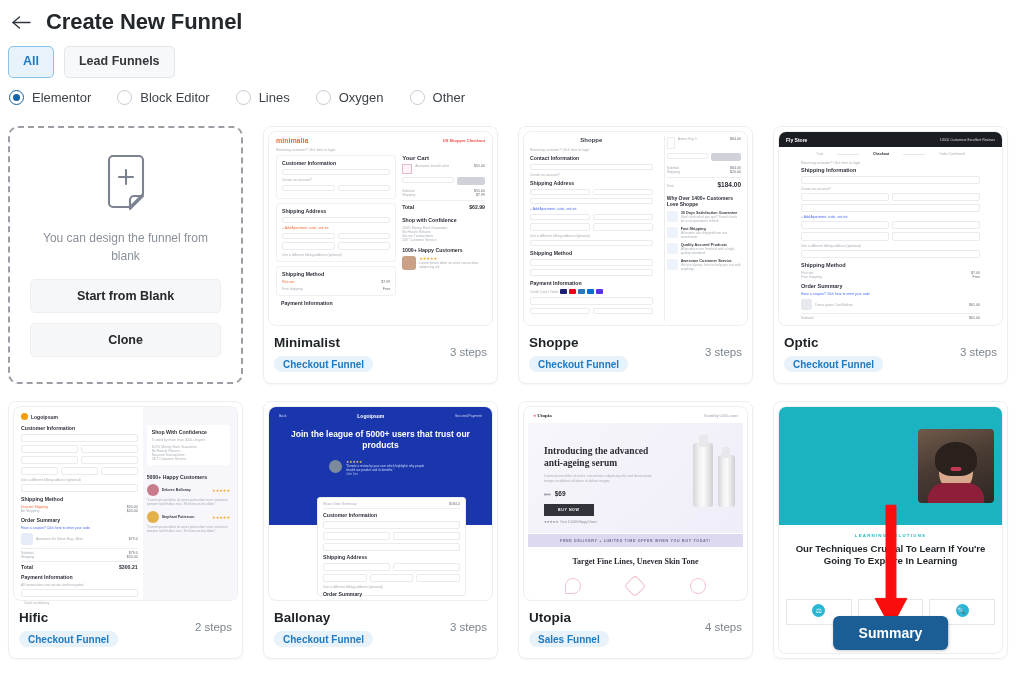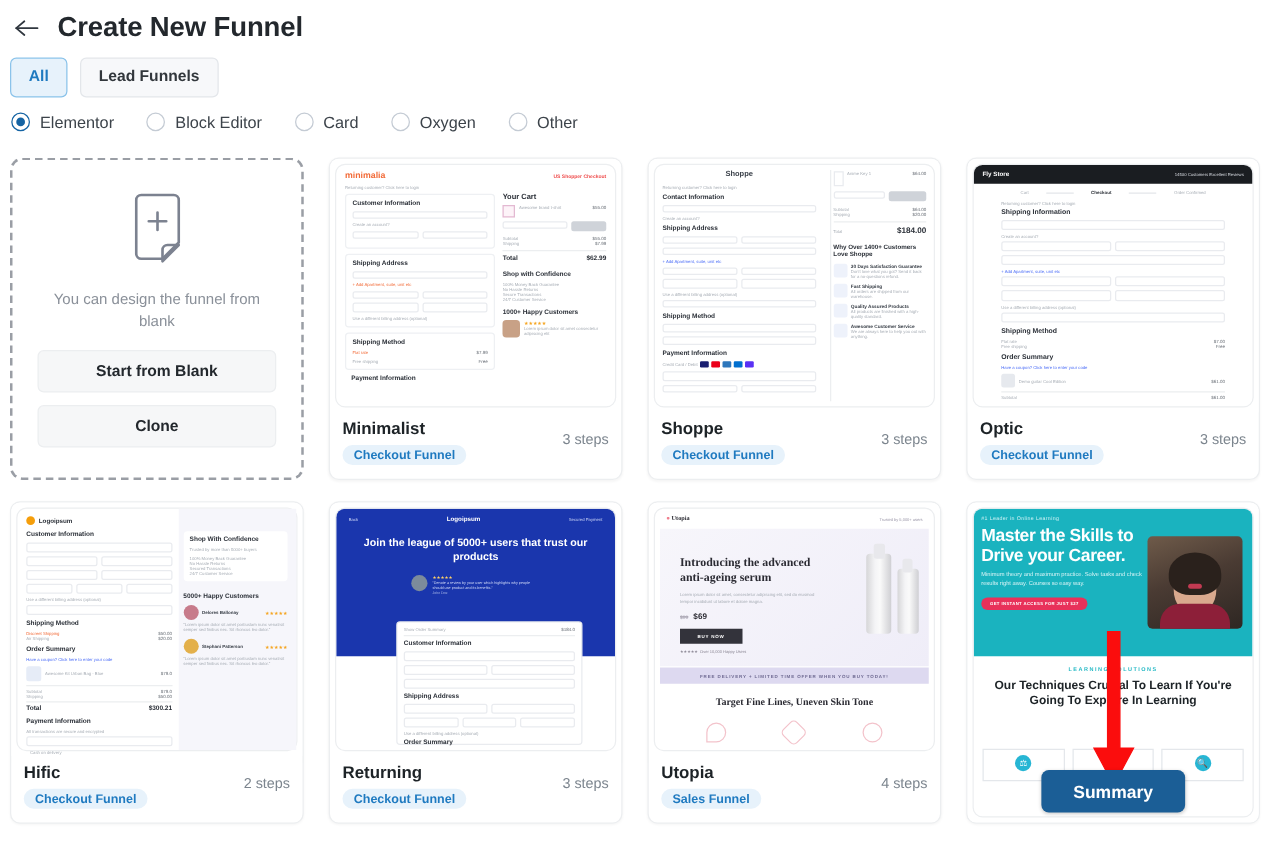--- a/index.html
+++ b/index.html
@@ -154,21 +154,21 @@
     <div class="radio checked">
       <span class="dot"></span>
       <span class="lbl">Elementor</span>
     </div>
     <div class="radio">
       <span class="dot"></span>
       <span class="lbl">Block Editor</span>
     </div>
     <div class="radio">
       <span class="dot"></span>
-      <span class="lbl">Card</span>
+      <span class="lbl">Lines</span>
     </div>
     <div class="radio">
       <span class="dot"></span>
       <span class="lbl">Oxygen</span>
     </div>
     <div class="radio">
       <span class="dot"></span>
       <span class="lbl">Other</span>
     </div>
   </div>
@@ -593,21 +593,21 @@
                 <div class="m-in" style="height:8px;"></div>
               </div>
             <div class="m-small" style="margin-bottom:2px;">Use a different billing address (optional)</div>
             <div class="m-h">Order Summary</div>
             <div style="color:#e8503a;font-size:3.4px;">Have a coupon? Click here to enter your code</div>
 
           </div>
         </div>
       </div>
       <div class="meta">
-        <div class="meta-name">Returning</div>
+        <div class="meta-name">Ballonay</div>
         <div class="badge">Checkout Funnel</div>
         <div class="steps">3 steps</div>
       </div>
     </div>
 
     <div class="tcard">
       <div class="thumb">
         <div class="m-wrap" style="padding:0;overflow:hidden;">
           <div style="display:flex;align-items:center;justify-content:space-between;padding:6px 9px 0 9px;">
             <span style="font-size:5px;font-family:'Liberation Serif',serif;color:#2b2b33;font-weight:700;">
@@ -649,26 +649,20 @@
         <div class="meta-name">Utopia</div>
         <div class="badge">Sales Funnel</div>
         <div class="steps">4 steps</div>
       </div>
     </div>
 
     <div class="tcard" style="overflow:hidden;">
       <div class="thumb" style="height:100%;">
         <div class="m-wrap" style="padding:0;overflow:hidden;">
           <div class="l-hero">
-            <div style="padding:5px 0 0 6px;">
-              <div style="color:#cdf1f4;font-size:4.2px;letter-spacing:0.3px;">#1 Leader in Online Learning</div>
-              <div class="l-head" style="margin-top:4px;width:140px;">Master the Skills to Drive your Career.</div>
-              <div class="l-sub" style="margin-top:5px;width:140px;">Minimum theory and maximum practice. Solve tasks and check results right away. Courses so easy way.</div>
-              <div class="l-cta" style="margin-top:6px;">GET INSTANT ACCESS FOR JUST $27</div>
-            </div>
             <div class="l-photo">
               <div style="position:absolute;left:50%;top:30%;transform:translateX(-50%);width:34px;height:40px;background:#d9a98e;border-radius:50% 50% 46% 46%;"></div>
               <div style="position:absolute;left:50%;top:18%;transform:translateX(-50%);width:42px;height:34px;background:#2a211c;border-radius:50% 50% 40% 40%;"></div>
               <div style="position:absolute;left:50%;bottom:-2px;transform:translateX(-50%);width:56px;height:22px;background:#8d1f39;border-radius:16px 16px 0 0;"></div>
               <div style="position:absolute;left:50%;top:52%;transform:translateX(-50%);width:11px;height:4px;background:#c23a52;border-radius:3px;"></div>
             </div>
           </div>
           <div style="position:absolute;left:0;right:0;top:126px;padding:0 10px;">
             <div class="l-eyebrow">LEARNING SOLUTIONS</div>
             <div class="l-h2" style="margin-top:5px;">Our Techniques Crucial To Learn If You're Going To Explore In Learning</div>

